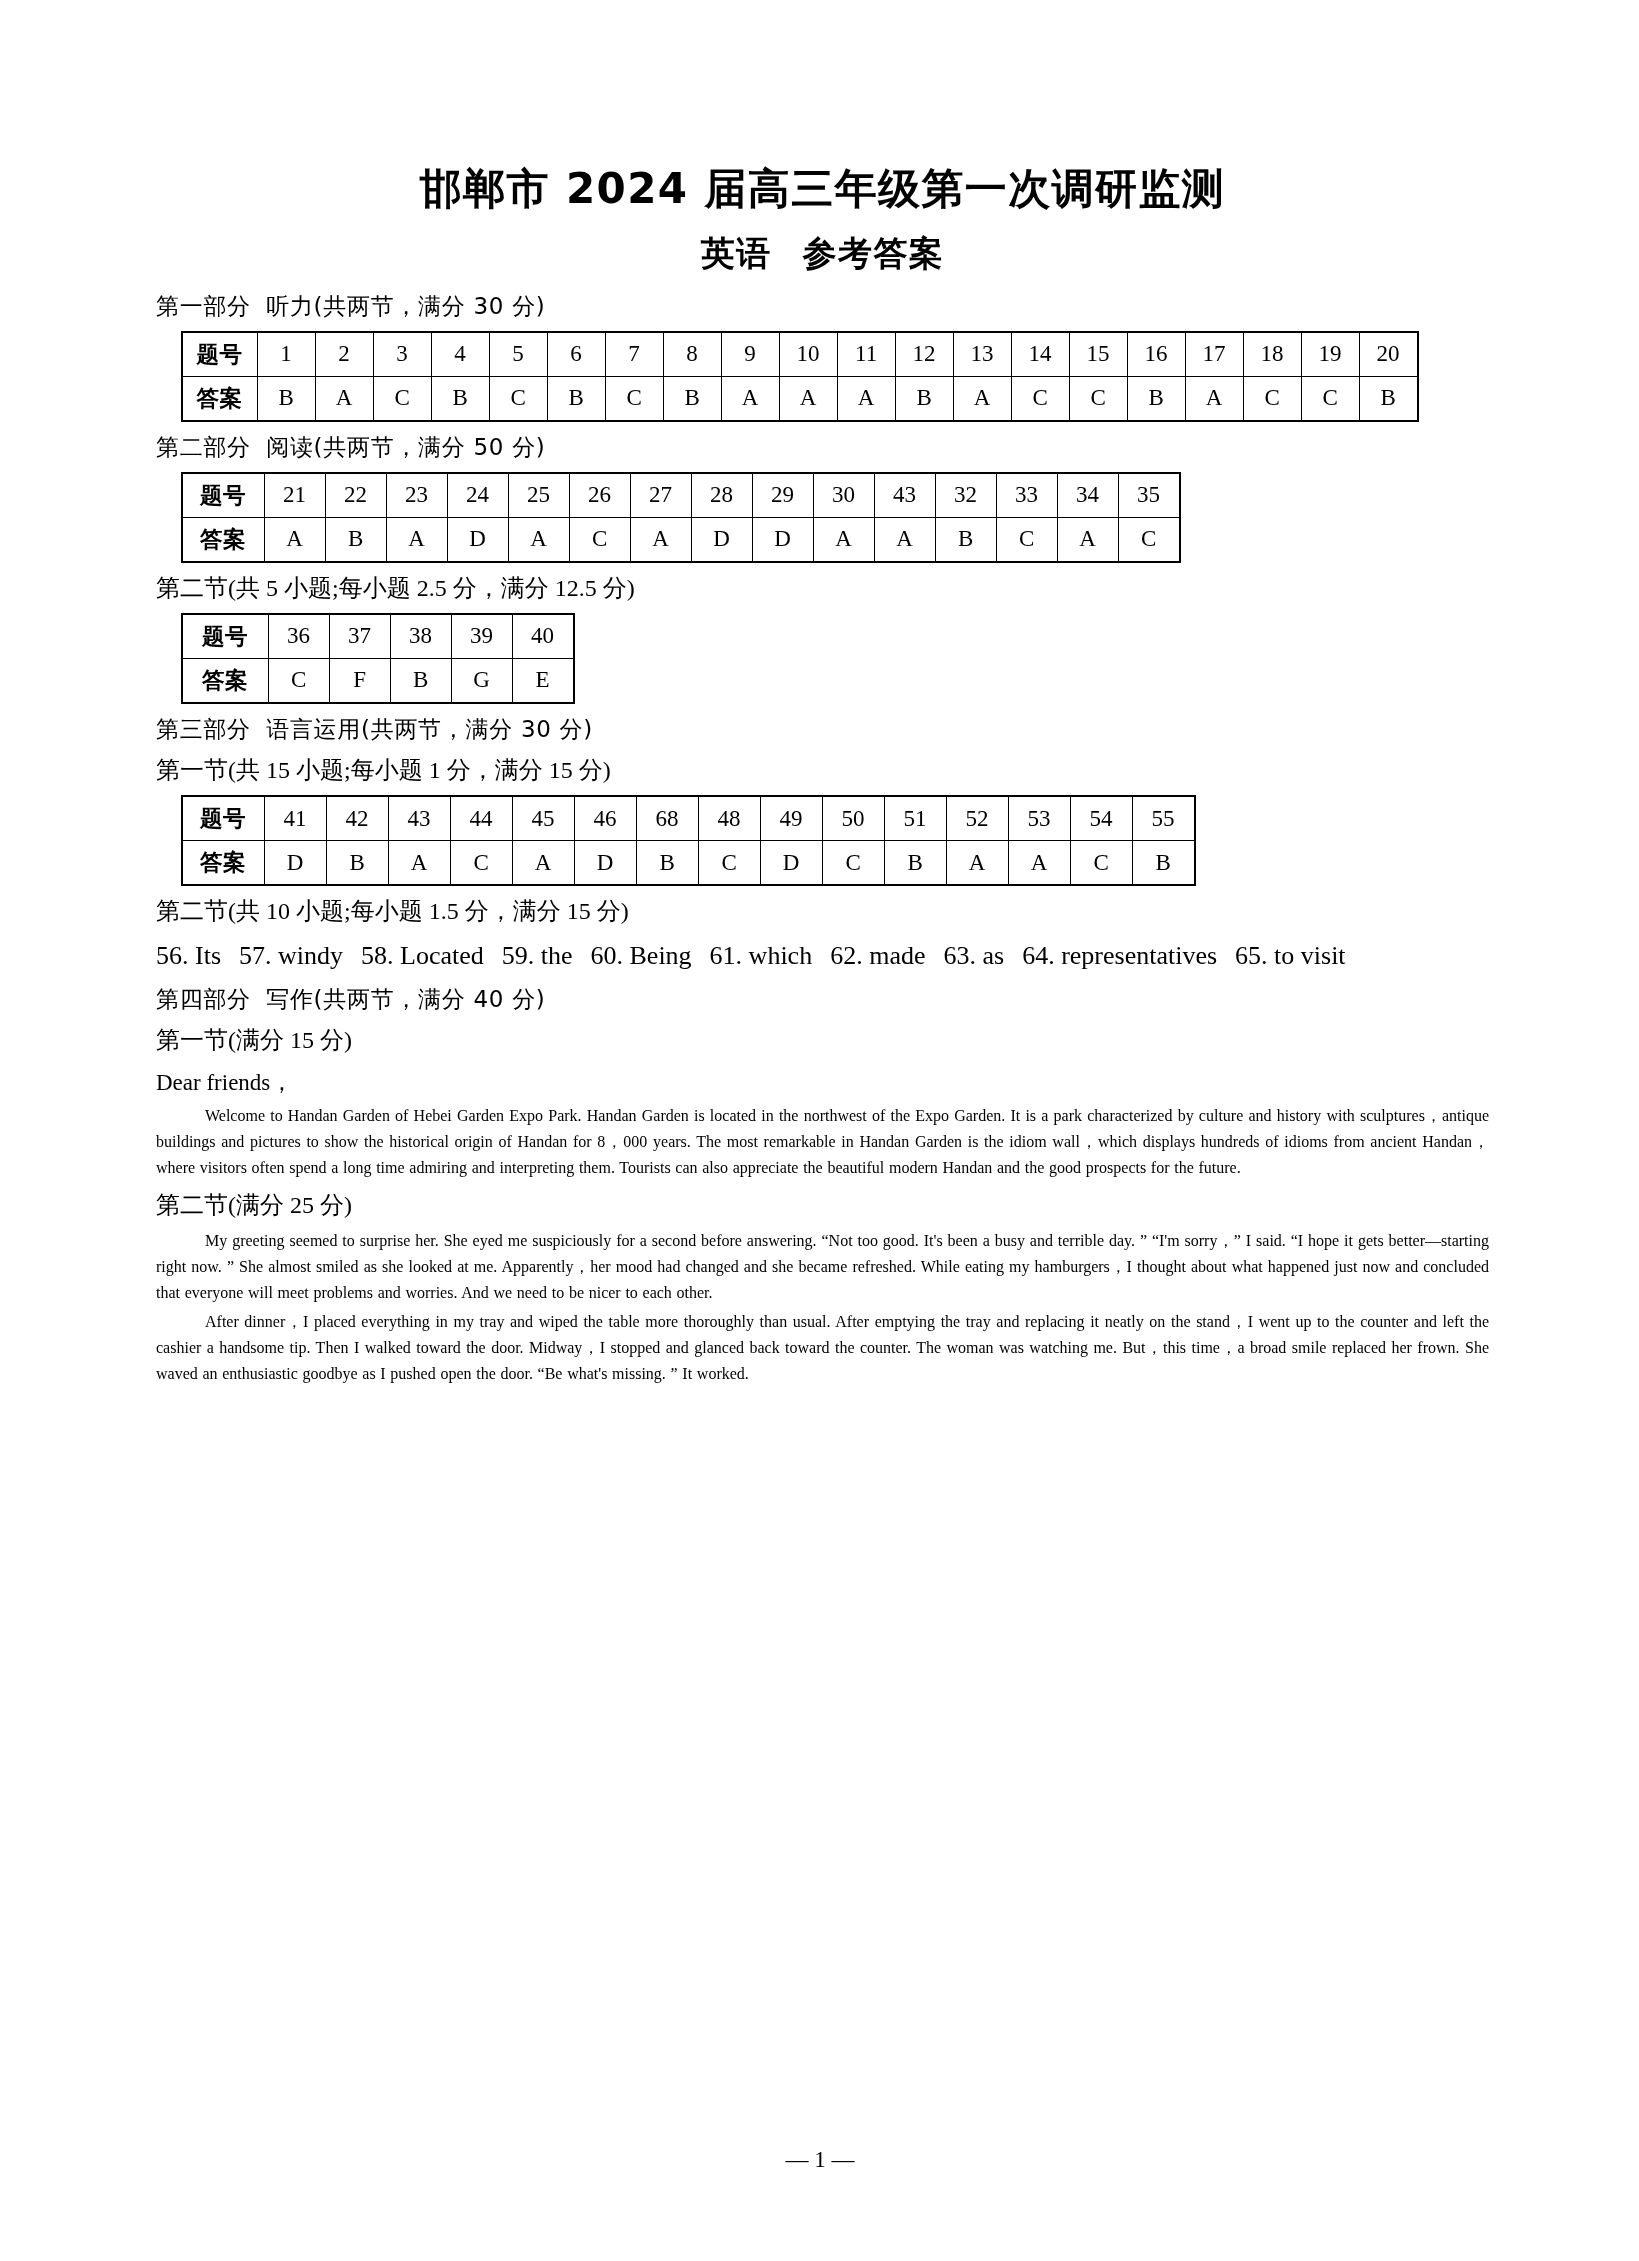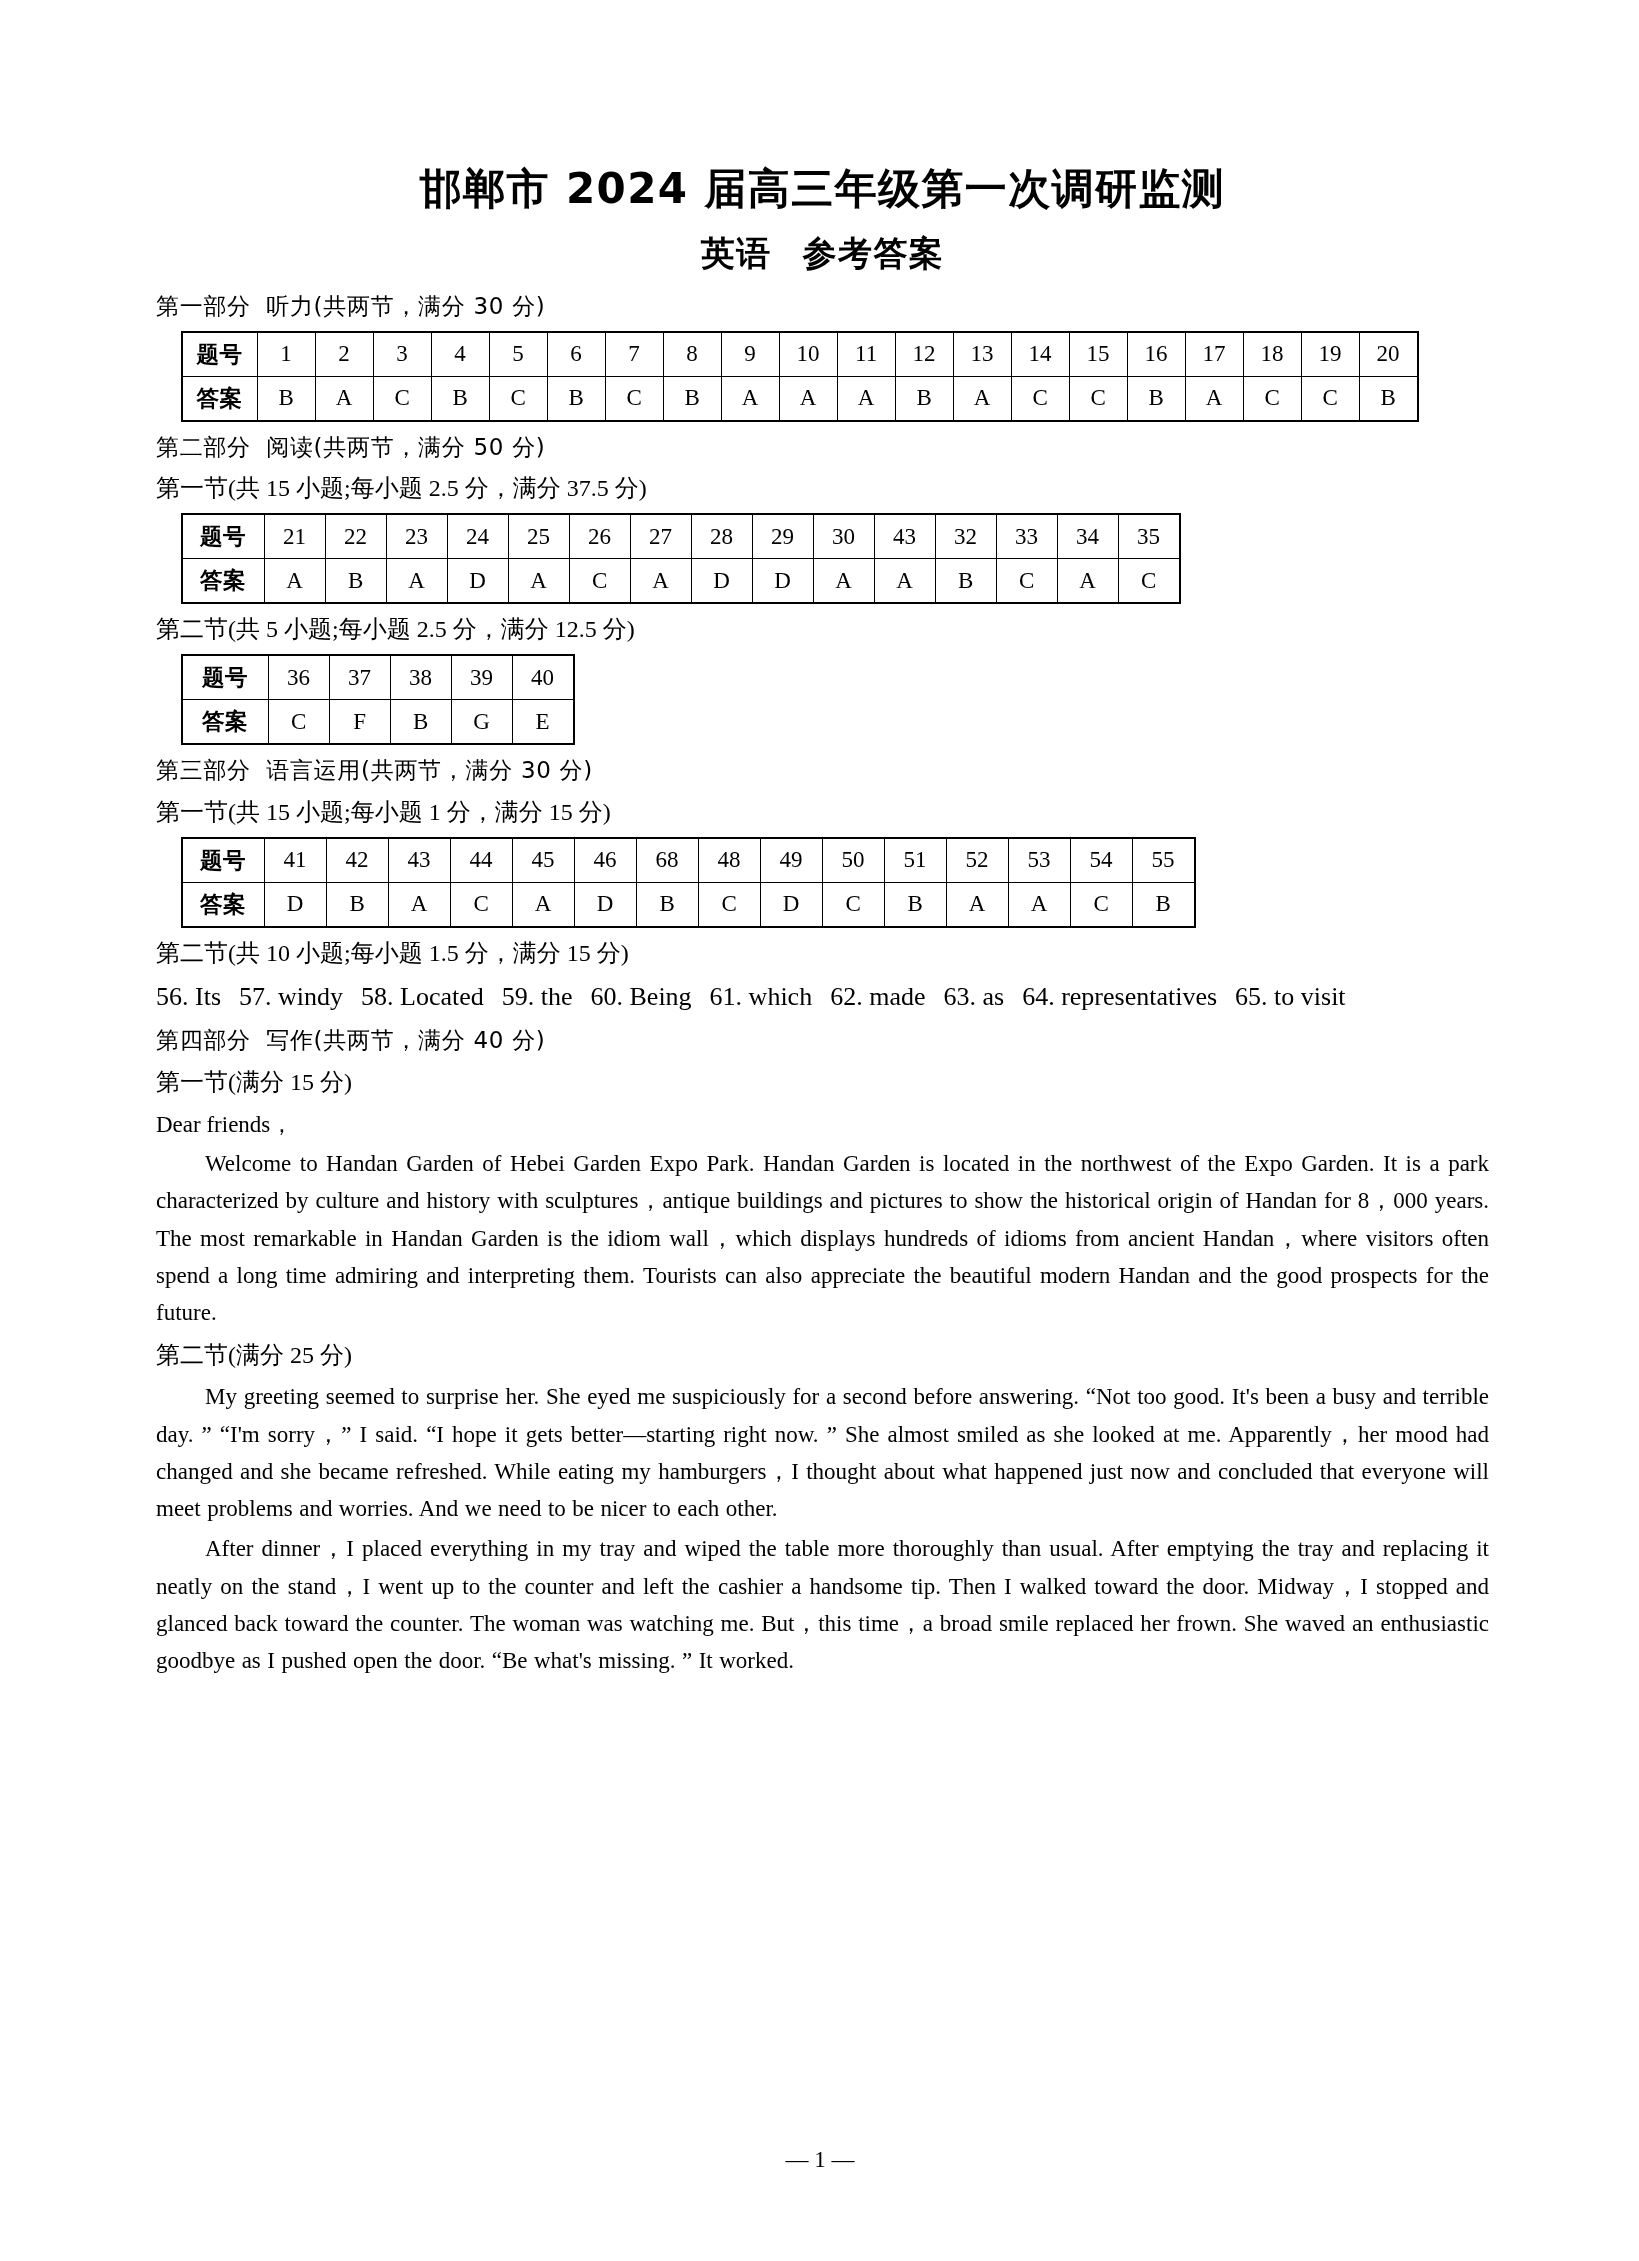--- a/index.html
+++ b/index.html
@@ -110,21 +110,21 @@
     margin: 5.6px 0 4.2px 0;
     white-space: nowrap;
   }
   .blank-line .bi { display: inline-block; margin-right: 18px; }
   .salutation {
     font-size: 23px;
     line-height: 1.6;
     margin: 7px 0 1.4px 0;
   }
   .essay-para {
-    font-size: 23px;
+    font-size: 16px;
     line-height: 1.62;
     margin: 0 8px 0 0;
     text-align: justify;
     text-align-last: left;
     text-indent: 49px;
     width: 1333px;
     word-spacing: 0.7px;
   }
   .essay-para.p2 { margin-top: 2.8px; }
 
@@ -201,21 +201,20 @@
         <td class="cell">C</td>
         <td class="cell">C</td>
         <td class="cell">B</td>
       </tr>
     </tbody>
       </table>
 
     <div class="part-heading">
       <span class="bold-cn">第二部分</span><span class="sp"></span><span class="bold-cn">阅读(共两节，满分 50 分)</span>
     </div>
-    <div class="sub-heading">第一节(共 15 小题;每小题 2.5 分，满分 37.5 分)</div>
 
     <table class="ans-table t15 outer-thick">
       <tbody>
           <tr>
         <td class="lbl">题号</td>
         <td class="cell">21</td>
         <td class="cell">22</td>
         <td class="cell">23</td>
         <td class="cell">24</td>
         <td class="cell">25</td>

